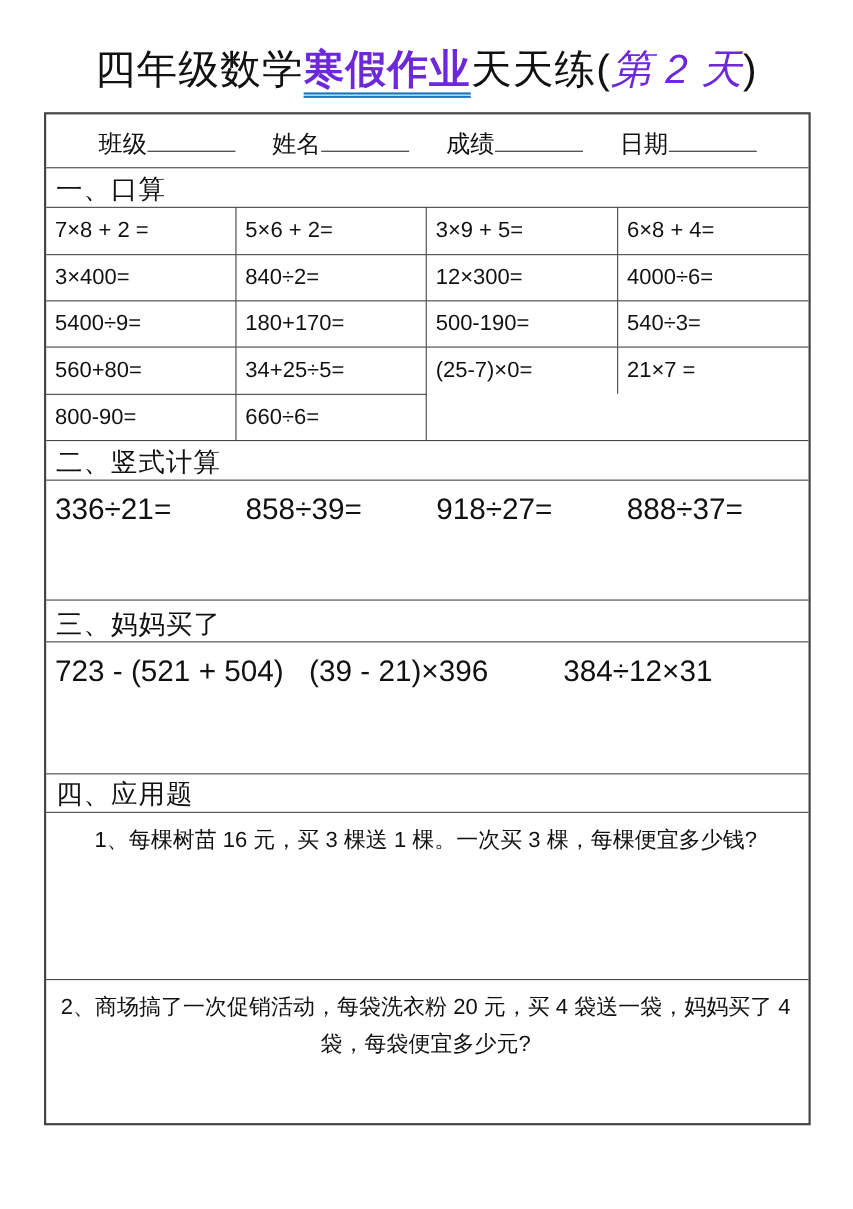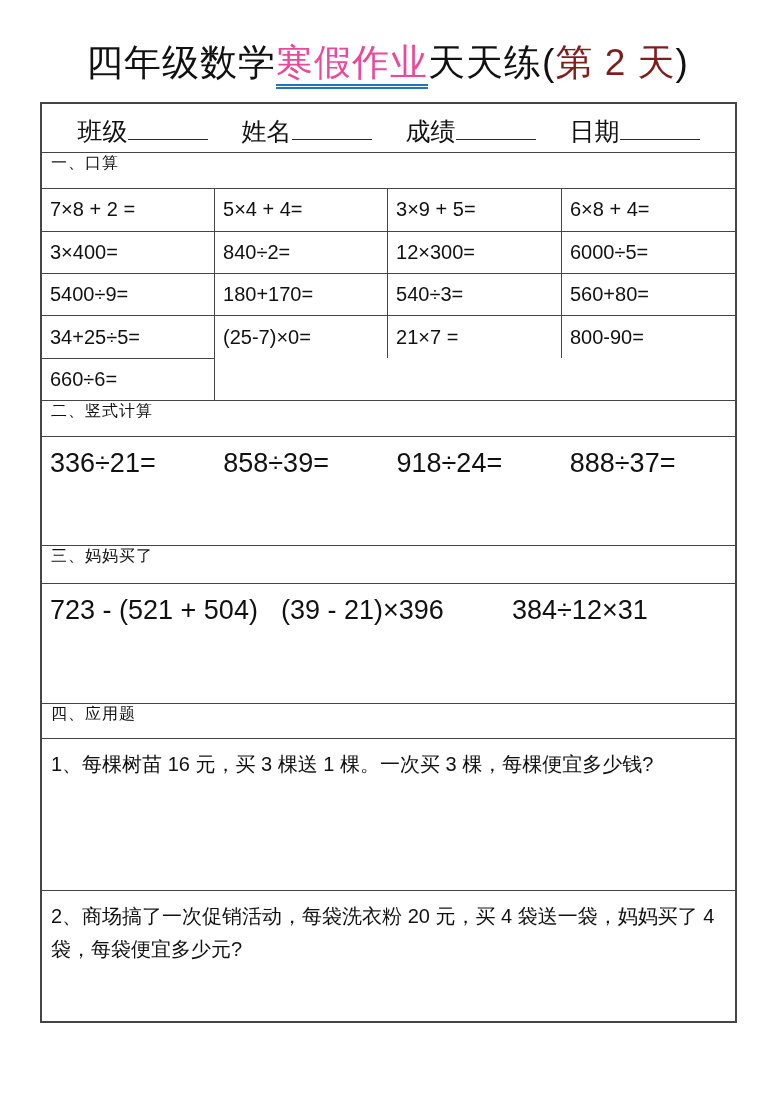--- a/index.html
+++ b/index.html
@@ -14,58 +14,59 @@
   }
   .title {
     margin-top: 40px;
     text-align: center;
     font-size: 37px;
     line-height: 1.25;
     letter-spacing: 1px;
     white-space: nowrap;
   }
   .title .hl {
-    color: #ec4899;
+    color: #6d28d9;
     border-bottom: 5px double #1b78be;
     padding-bottom: 1px;
+    font-weight: bold;
   }
-  .title .day { color: #7f1d1d; }
+  .title .day { color: #6d28d9; font-style: italic; }
 
   .sheet {
     margin: 16px 0 0 40px;
     width: 697px;
     border: 2px solid #454545;
     background: #ffffff;
   }
   .row { border-top: 1.5px solid #454545; }
   .sheet > .row:first-child { border-top: none; }
 
   .info-row {
     height: 48px;
     display: flex;
     align-items: center;
     justify-content: center;
     gap: 34px;
-    font-size: 25px;
+    font-size: 22px;
     padding-top: 6px;
   }
   .field { white-space: nowrap; }
   .blank {
     display: inline-block;
     width: 80px;
     height: 16px;
     border-bottom: 1.5px solid #2b2b2b;
     vertical-align: baseline;
   }
 
   .sec-head {
     display: flex;
-    align-items: flex-start;
+    align-items: flex-end;
     padding-left: 9px;
-    font-size: 16px;
+    font-size: 24px;
     letter-spacing: 1px;
   }
   .sec-head.h36 { height: 36px; }
   .sec-head.h38 { height: 38px; }
   .sec-head.h35 { height: 35px; }
 
   .oral-grid {
     display: grid;
     grid-template-columns: 1fr 1fr 1.005fr 1fr;
     grid-auto-rows: 42.4px;
@@ -87,20 +88,21 @@
     flex: 1 1 25%;
     padding: 11px 0 0 8px;
     font-size: 27px;
     white-space: nowrap;
   }
 
   .word-row {
     padding: 9px 12px 0 9px;
     font-size: 20px;
     line-height: 1.65;
+    text-align: center;
   }
   .word-row.w1 { height: 152px; }
   .word-row.w2 { height: 131px; }
 </style>
 </head>
 <body>
 
 <div class="title"><span>四年级数学</span><span class="hl">寒假作业</span><span>天天练(</span><span class="day">第 2 天</span><span>)</span></div>
 
 <div class="sheet">
@@ -110,45 +112,46 @@
     <span class="field"><span>姓名</span><span class="blank"></span></span>
     <span class="field"><span>成绩</span><span class="blank"></span></span>
     <span class="field"><span>日期</span><span class="blank"></span></span>
   </div>
 
   <div class="row sec-head h36">
     <span>一、口算</span>
   </div>
   <div class="row oral-grid" style="border-top:none;">
     <div class="oral-cell">7×8 + 2 =</div>
-    <div class="oral-cell">5×4 + 4=</div>
+    <div class="oral-cell">5×6 + 2=</div>
     <div class="oral-cell">3×9 + 5=</div>
     <div class="oral-cell">6×8 + 4=</div>
     <div class="oral-cell">3×400=</div>
     <div class="oral-cell">840÷2=</div>
     <div class="oral-cell">12×300=</div>
-    <div class="oral-cell">6000÷5=</div>
+    <div class="oral-cell">4000÷6=</div>
     <div class="oral-cell">5400÷9=</div>
     <div class="oral-cell">180+170=</div>
+    <div class="oral-cell">500-190=</div>
     <div class="oral-cell">540÷3=</div>
     <div class="oral-cell">560+80=</div>
     <div class="oral-cell">34+25÷5=</div>
     <div class="oral-cell">(25-7)×0=</div>
     <div class="oral-cell">21×7 =</div>
     <div class="oral-cell">800-90=</div>
     <div class="oral-cell">660÷6=</div>
   </div>
 
   <div class="row sec-head h36">
     <span>二、竖式计算</span>
   </div>
   <div class="row spread-row vert">
     <div class="spread-cell">336÷21=</div>
     <div class="spread-cell">858÷39=</div>
-    <div class="spread-cell">918÷24=</div>
+    <div class="spread-cell">918÷27=</div>
     <div class="spread-cell">888÷37=</div>
   </div>
 
   <div class="row sec-head h38">
     <span>三、妈妈买了</span>
   </div>
   <div class="row spread-row step">
     <div class="spread-cell">723 - (521 + 504)</div>
     <div class="spread-cell">(39 - 21)×396</div>
     <div class="spread-cell">384÷12×31</div>

